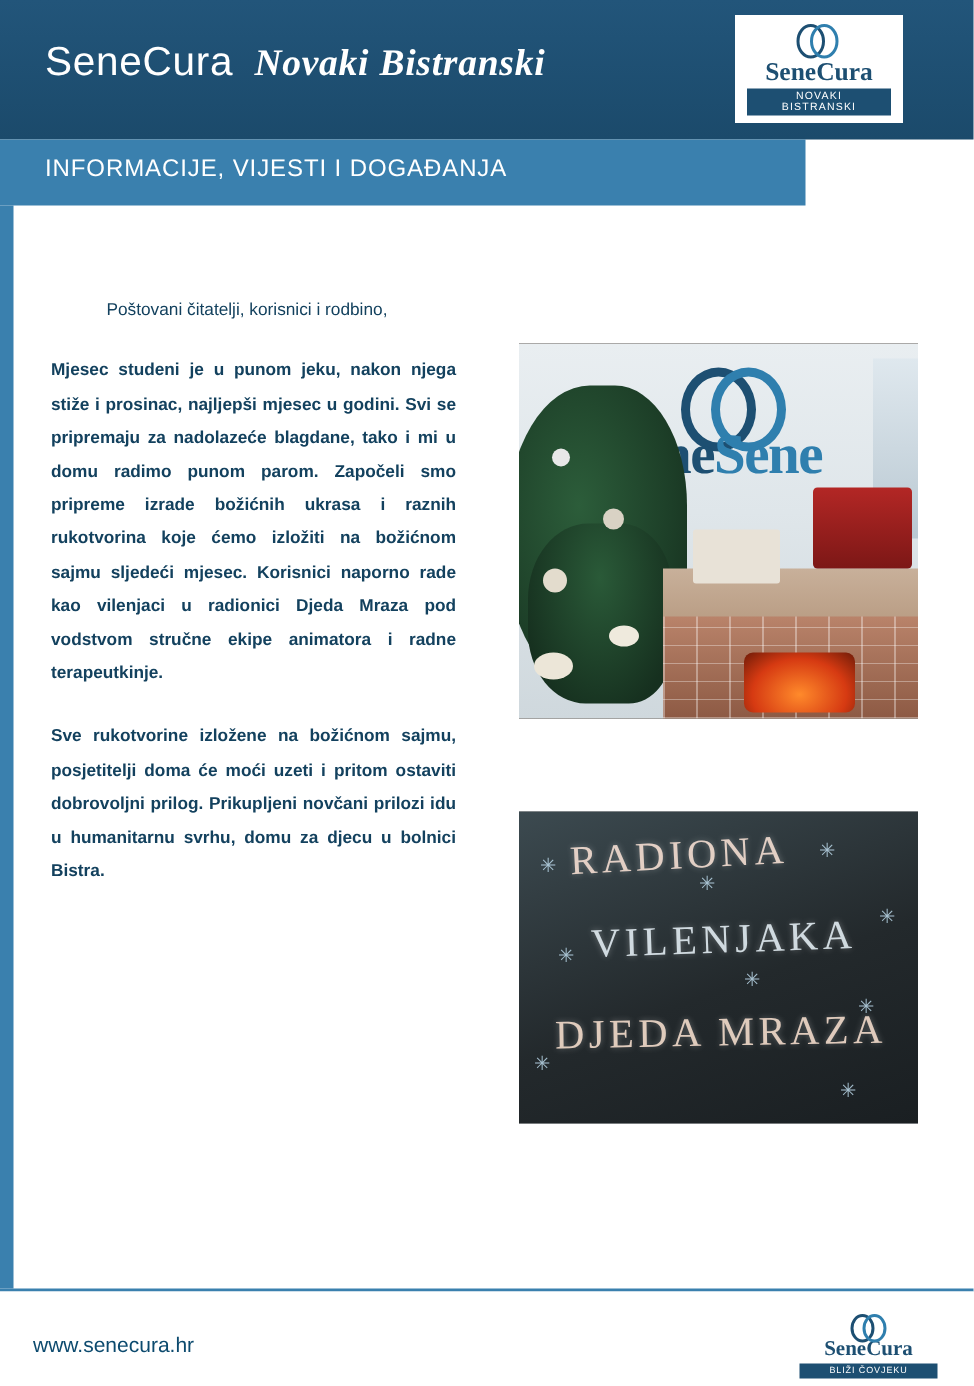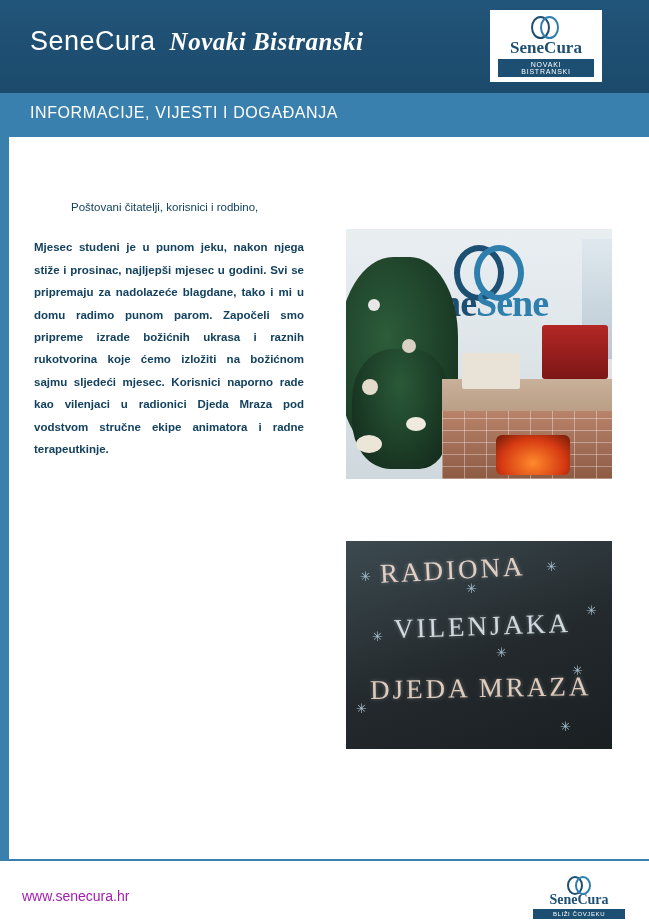--- a/index.html
+++ b/index.html
@@ -92,21 +92,21 @@
     padding: 2px 8px;
     width: 96px;
     text-align: center;
     box-sizing: border-box;
   }
 
   
   .subbar {
     position: absolute;
     left: 0; top: 93px;
-    width: 649px;
+    width: 537px;
     height: 44px;
     background: #3a80ae;
   }
   .subbar-text {
     position: absolute;
     left: 30px;
     top: 11px;
     color: #ffffff;
     font-size: 16px;
     letter-spacing: 0.6px;
@@ -301,21 +301,21 @@
     position: absolute;
     left: 0; top: 861px;
     width: 649px;
     height: 63px;
     background: #ffffff;
   }
   .footer-url {
     position: absolute;
     left: 22px;
     top: 27px;
-    color: #a21caf;
+    color: #0c4a6e;
     font-size: 14px;
     font-family: "Liberation Sans", sans-serif;
   }
   .footer-logo {
     position: absolute;
     right: 24px;
     top: 14px;
     width: 92px;
     text-align: center;
   }
@@ -370,20 +370,21 @@
   <div class="subbar-text">INFORMACIJE, VIJESTI I DOGAĐANJA</div>
 </div>
 
 <div class="left-strip"></div>
 
 <div class="content">
 
   <div class="text-col">
     <div class="greeting">Poštovani čitatelji, korisnici i rodbino,</div>
     <div class="para">Mjesec studeni je u punom jeku, nakon njega stiže i prosinac, najljepši mjesec u godini. Svi se pripremaju za nadolazeće blagdane, tako i mi u domu radimo punom parom. Započeli smo pripreme izrade božićnih ukrasa i raznih rukotvorina koje ćemo izložiti na božićnom sajmu sljedeći mjesec. Korisnici naporno rade kao vilenjaci u radionici Djeda Mraza pod vodstvom stručne ekipe animatora i radne terapeutkinje.</div>
+    <div class="para">Sve rukotvorine izložene na božićnom sajmu, posjetitelji doma će moći uzeti i pritom ostaviti dobrovoljni prilog. Prikupljeni novčani prilozi idu u humanitarnu svrhu, domu za djecu u bolnici Bistra.</div>
   </div>
 
   <div class="photo photo1">
     <div class="p1-wall"></div>
     <div class="p1-window"></div>
     <div class="p1-logo-rings">
       <div class="r ra"></div>
       <div class="r rb"></div>
     </div>
     <div class="p1-senecura">Sene<span class="cura">Sene</span></div>

